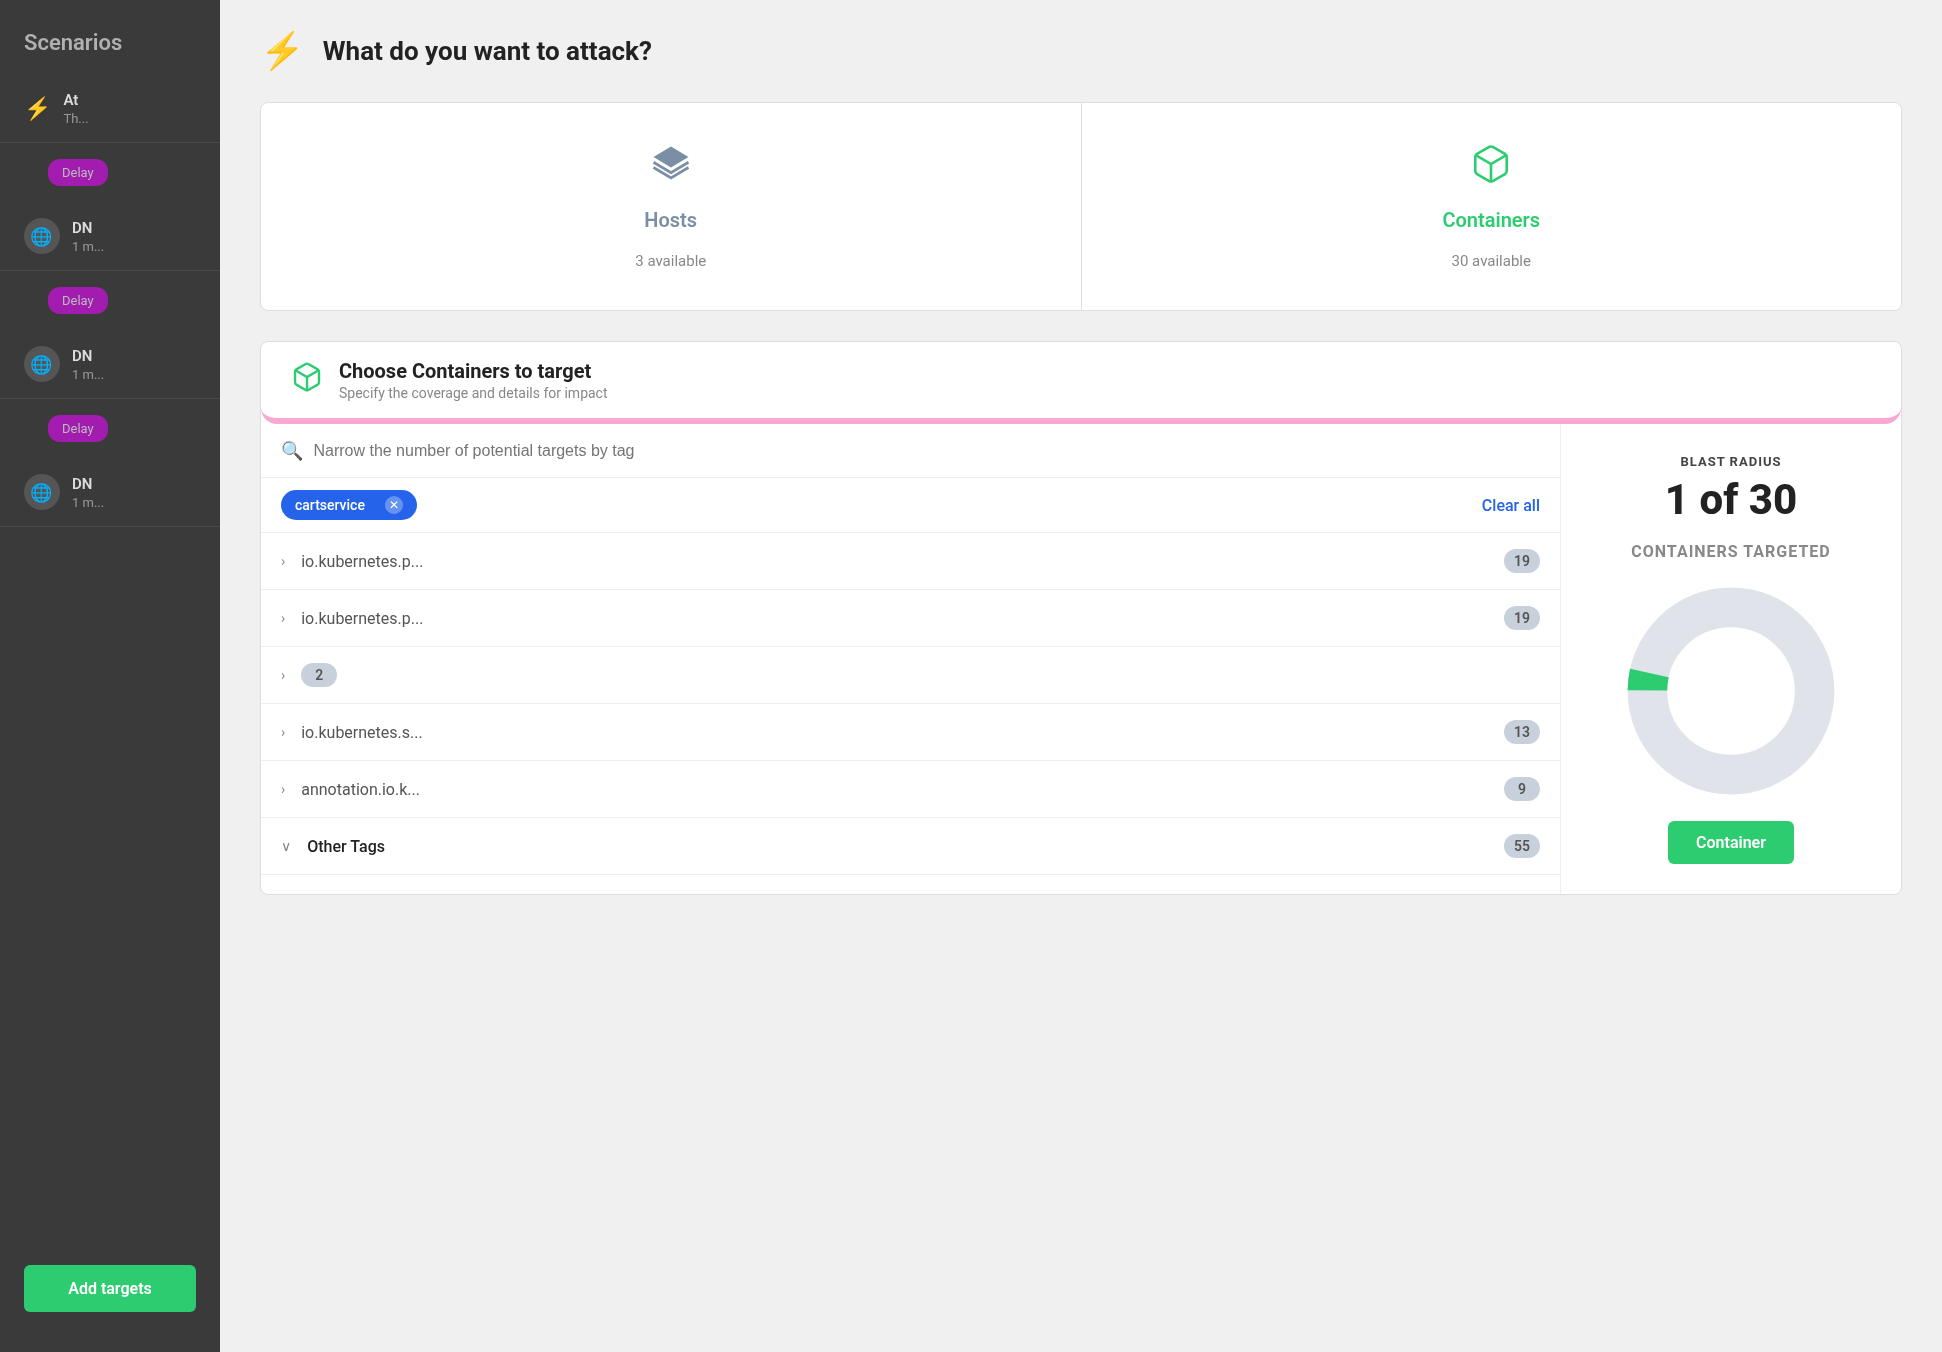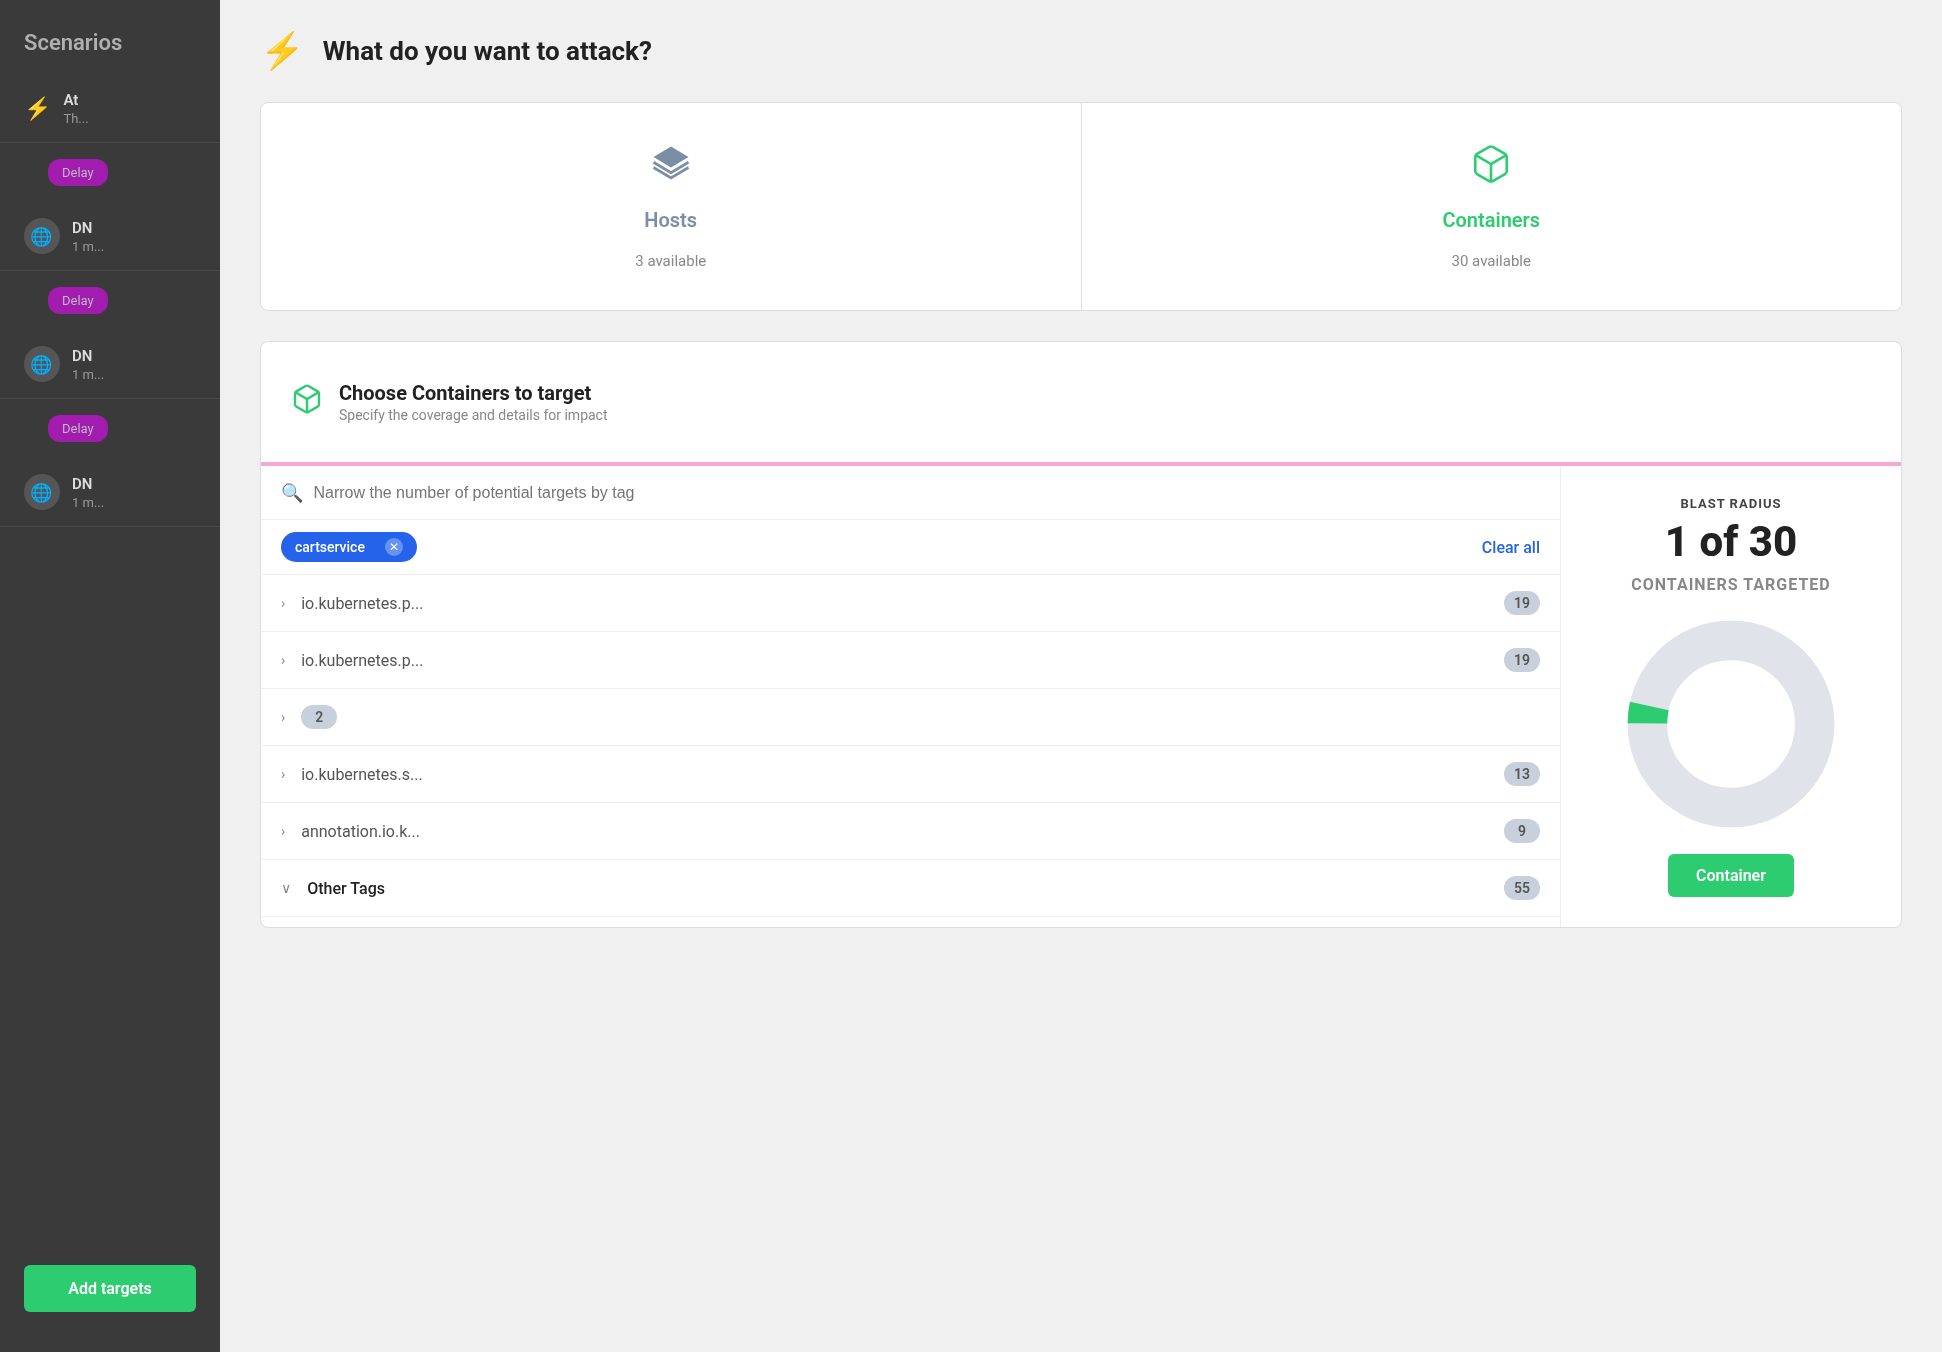--- a/index.html
+++ b/index.html
@@ -158,22 +158,23 @@
     .choose-section {
       background: white;
       border: 1px solid #ddd;
       border-radius: 8px;
       overflow: hidden;
     }
     .choose-header {
       display: flex;
       align-items: center;
       gap: 16px;
-      padding: 39px 30px;
-      border-bottom: 4px solid #f9a8d4;
+      padding: 17px 30px;
+      border-bottom: 6px solid #f9a8d4;
+      border-radius: 16px;
     }
     .choose-header-icon {
       color: #2ecc71;
       font-size: 30px;
     }
     .choose-header-text h2 {
       font-size: 20px;
       font-weight: 700;
       color: #222;
     }
@@ -294,21 +295,21 @@
       color: #444;
       letter-spacing: 1px;
       text-transform: uppercase;
       margin-bottom: 10px;
     }
     .blast-radius-count {
       font-size: 42px;
       font-weight: 800;
       color: #222;
       line-height: 1;
-      margin-bottom: 12px;
+      margin-bottom: 21px;
     }
     .blast-radius-label {
       font-size: 16px;
       font-weight: 700;
       letter-spacing: 1px;
       color: #888;
       text-transform: uppercase;
       margin-bottom: 20px;
     }
 

